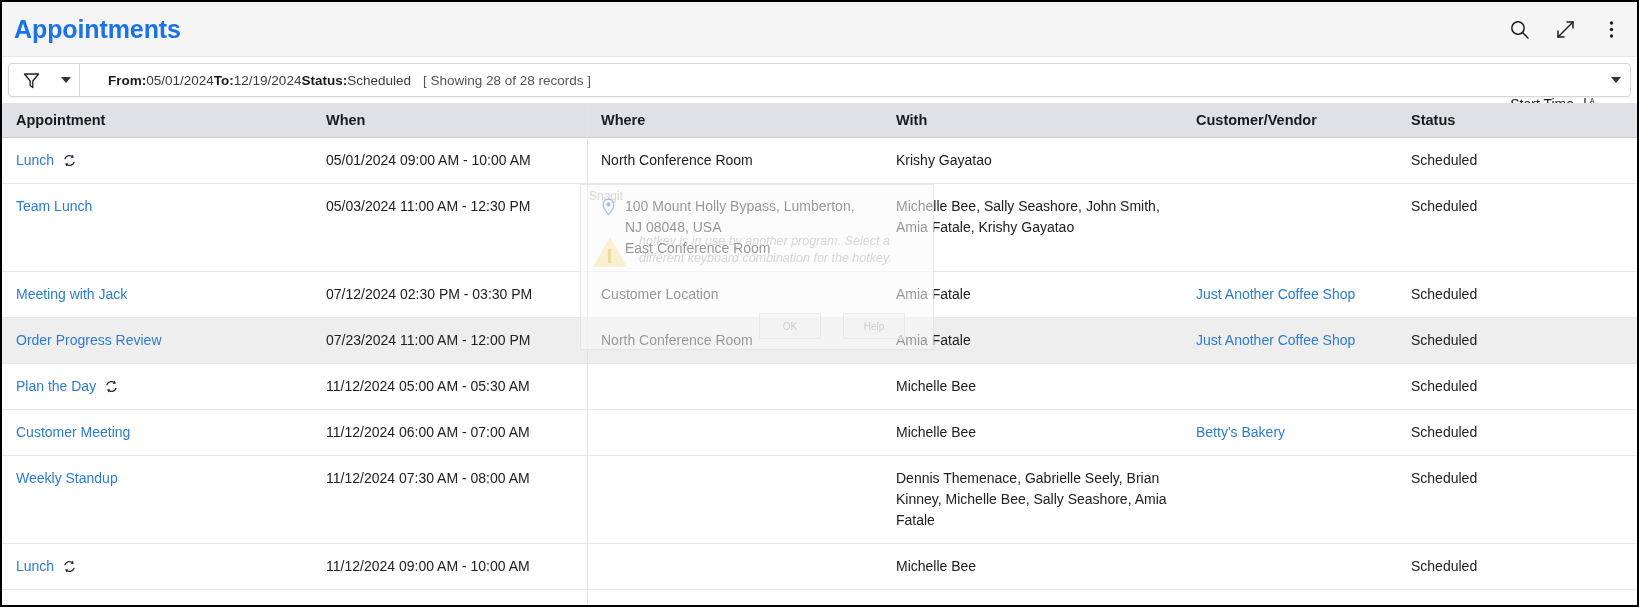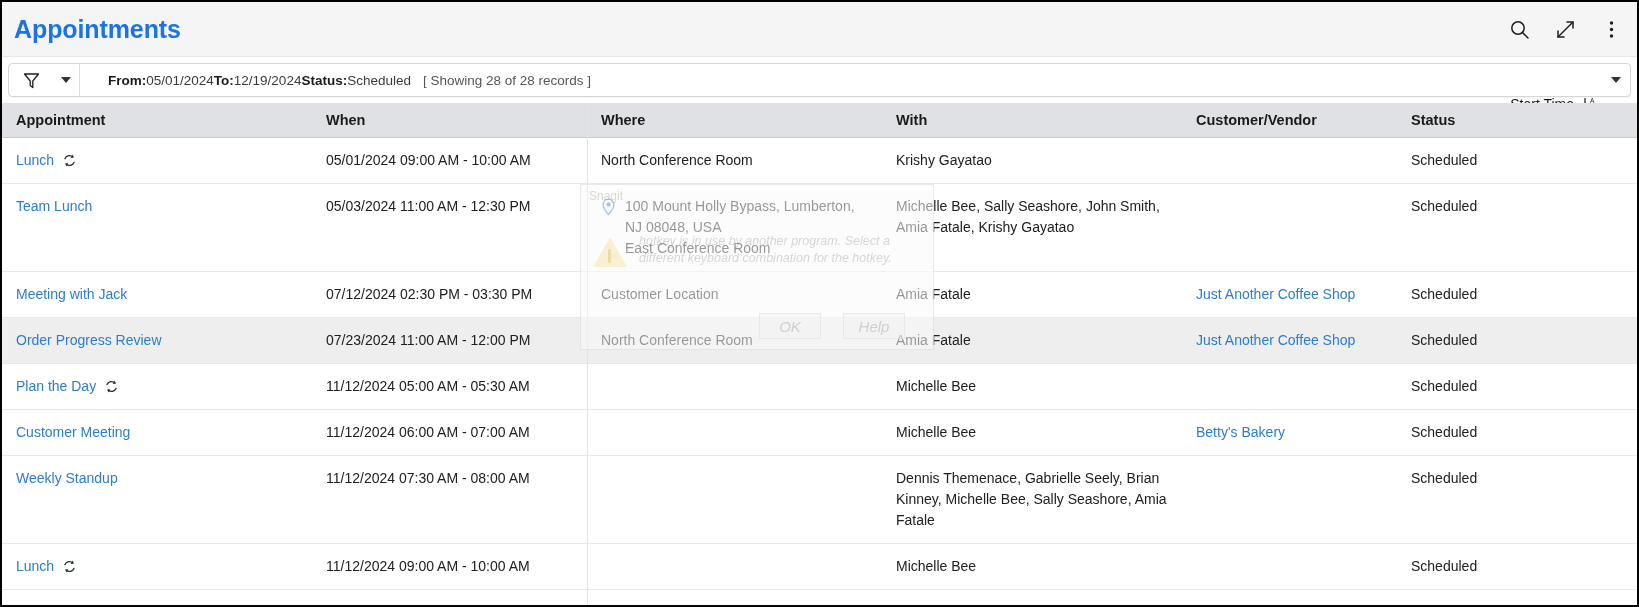--- a/index.html
+++ b/index.html
@@ -237,26 +237,25 @@
     color: rgba(125,125,125,0.30);
     font-style: italic;
   }
   .ghost-btn {
     position: absolute;
     top: 128px;
     height: 26px;
     line-height: 26px;
     text-align: center;
     width: 62px;
-    font-size: 15px;
+    font-size: 10px;
     background: rgba(242,242,242,0.45);
     border: 1px solid rgba(215,215,215,0.40);
     color: rgba(130,130,130,0.32);
     box-sizing: border-box;
-    font-style: italic;
   }
   .ghost-ok   { left: 178px; }
   .ghost-help { left: 262px; text-align: center; }
 </style>
 </head>
 <body>
 
 <div id="app">
 
   <div class="titlebar">

